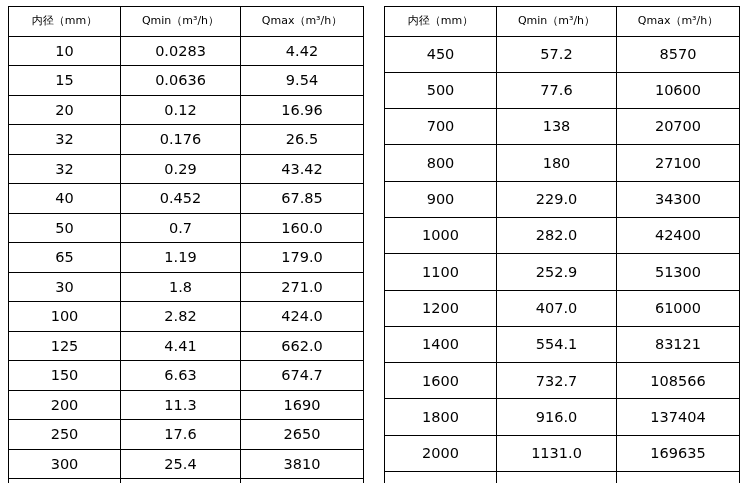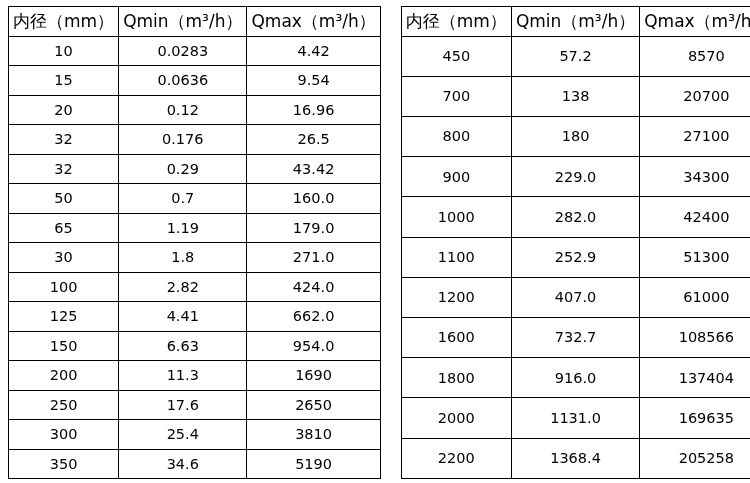--- a/index.html
+++ b/index.html
@@ -32,21 +32,21 @@
     line-height: 28.5px;
     padding: 0 4px;
     font-size: 14.5px;
     font-weight: normal;
     text-align: center;
     box-sizing: border-box;
     white-space: nowrap;
     overflow: hidden;
   }
   table.data th {
-    font-size: 17px;
+    font-size: 11px;
   }
   
   .col-d  { width: 112px; }
   .col-qn { width: 120px; }
   .col-qx { width: 123px; }
   .hdr-left { text-align: left; padding-left: 6px; }
 </style>
 </head>
 <body>
 
@@ -85,20 +85,25 @@
           <td>32</td>
           <td>0.176</td>
           <td>26.5</td>
         </tr>
         <tr>
           <td>32</td>
           <td>0.29</td>
           <td>43.42</td>
         </tr>
         <tr>
+          <td>40</td>
+          <td>0.452</td>
+          <td>67.85</td>
+        </tr>
+        <tr>
           <td>50</td>
           <td>0.7</td>
           <td>160.0</td>
         </tr>
         <tr>
           <td>65</td>
           <td>1.19</td>
           <td>179.0</td>
         </tr>
         <tr>
@@ -112,21 +117,21 @@
           <td>424.0</td>
         </tr>
         <tr>
           <td>125</td>
           <td>4.41</td>
           <td>662.0</td>
         </tr>
         <tr>
           <td>150</td>
           <td>6.63</td>
-          <td>954.0</td>
+          <td>674.7</td>
         </tr>
         <tr>
           <td>200</td>
           <td>11.3</td>
           <td>1690</td>
         </tr>
         <tr>
           <td>250</td>
           <td>17.6</td>
           <td>2650</td>
@@ -157,20 +162,25 @@
         <th class="hdr-left">Qmax（m³/h）</th>
       </tr>
     </thead>
     <tbody>
         <tr>
           <td>450</td>
           <td>57.2</td>
           <td>8570</td>
         </tr>
         <tr>
+          <td>500</td>
+          <td>77.6</td>
+          <td>10600</td>
+        </tr>
+        <tr>
           <td>700</td>
           <td>138</td>
           <td>20700</td>
         </tr>
         <tr>
           <td>800</td>
           <td>180</td>
           <td>27100</td>
         </tr>
         <tr>
@@ -187,20 +197,25 @@
           <td>1100</td>
           <td>252.9</td>
           <td>51300</td>
         </tr>
         <tr>
           <td>1200</td>
           <td>407.0</td>
           <td>61000</td>
         </tr>
         <tr>
+          <td>1400</td>
+          <td>554.1</td>
+          <td>83121</td>
+        </tr>
+        <tr>
           <td>1600</td>
           <td>732.7</td>
           <td>108566</td>
         </tr>
         <tr>
           <td>1800</td>
           <td>916.0</td>
           <td>137404</td>
         </tr>
         <tr>

